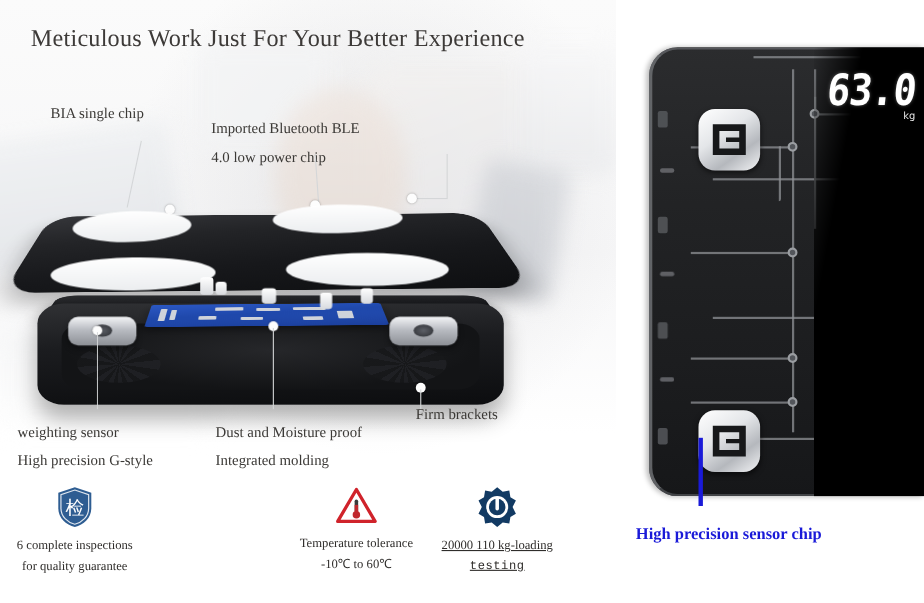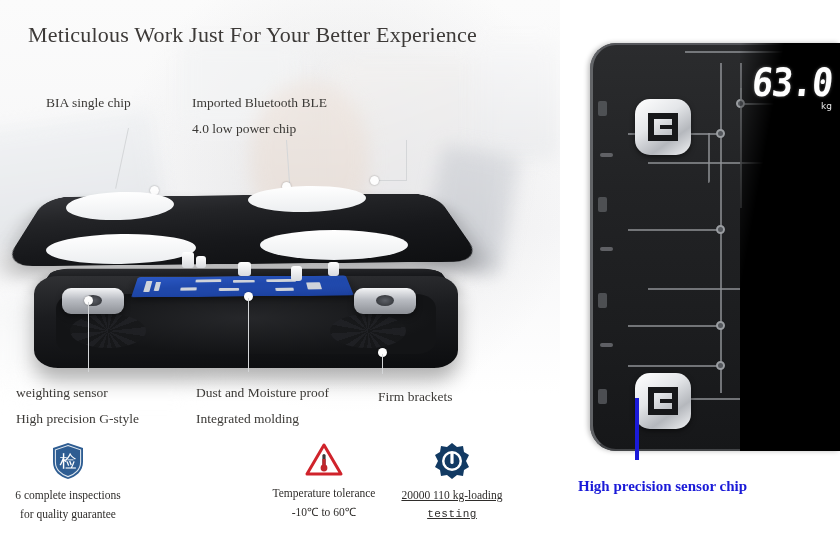--- a/index.html
+++ b/index.html
@@ -139,21 +139,21 @@
     <div class="bgblob b2"></div>
     <div class="bgblob b5"></div>
     <div class="bgblob b4"></div>
     <div class="bgblob b7"></div>
 
     <div class="title">Meticulous Work Just For Your Better Experience</div>
 
     <div class="lbl" style="left:46px;top:90px;">
       <span>BIA single chip</span>
     </div>
-    <div class="lbl" style="left:192px;top:90px;">
+    <div class="lbl" style="left:192px;top:104px;">
       <div>Imported Bluetooth BLE</div>
       <div>4.0 low power chip</div>
     </div>
 
     <div class="leader" style="left:128px;top:128px;width:1px;height:62px;transform:rotate(12deg);transform-origin:top;"></div>
     <div class="dot" style="left:150px;top:186px;"></div>
 
     <div class="leader" style="left:286px;top:140px;width:1px;height:46px;transform:rotate(-4deg);transform-origin:top;"></div>
     <div class="dot" style="left:282px;top:182px;"></div>
 
@@ -211,21 +211,21 @@
     <div class="leader" style="left:382px;top:354px;width:1px;height:20px;"></div>
 
     <div class="lbl" style="left:16px;top:380px;">
       <div>weighting sensor</div>
       <div>High precision G-style</div>
     </div>
     <div class="lbl" style="left:196px;top:380px;">
       <div>Dust and Moisture proof</div>
       <div>Integrated molding</div>
     </div>
-    <div class="lbl" style="left:378px;top:384px;text-align:right;">
+    <div class="lbl" style="left:378px;top:364px;text-align:right;">
       <div>Firm brackets</div>
     </div>
 
     <div class="feat" style="left:0px;top:442px;width:136px;">
       <svg width="34" height="38" viewBox="0 0 34 38">
         <path d="M17 1 L32 6 V20 C32 29 25 35 17 37 C9 35 2 29 2 20 V6 Z" fill="#2e5d92"></path>
         <path d="M17 3.5 L29.6 7.8 V20 C29.6 27.6 23.7 32.8 17 34.6 C10.3 32.8 4.4 27.6 4.4 20 V7.8 Z" fill="none" stroke="#dfe6ee" stroke-width="1.1"></path>
         <text x="17" y="25" text-anchor="middle" font-size="17" fill="#ffffff" font-family="DejaVu Sans, sans-serif">检</text>
       </svg>
       <span class="cap-txt">6 complete inspections</span>

